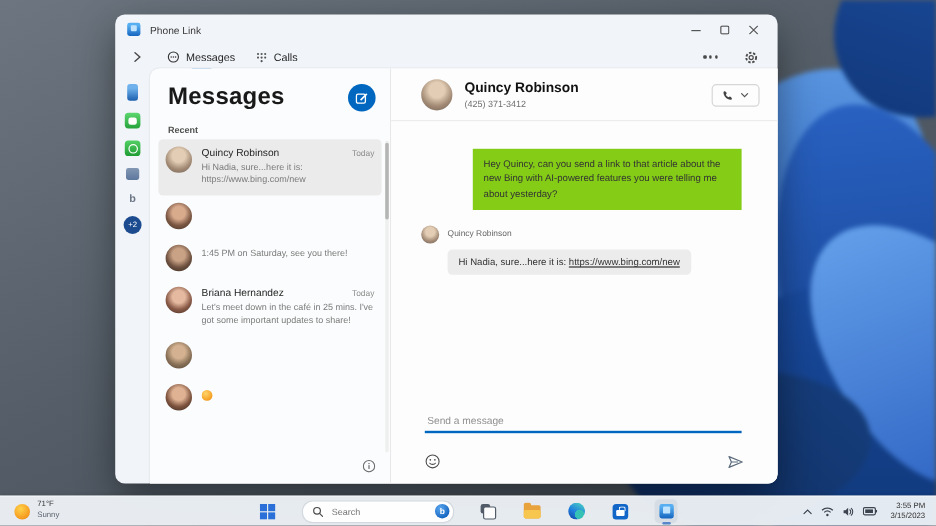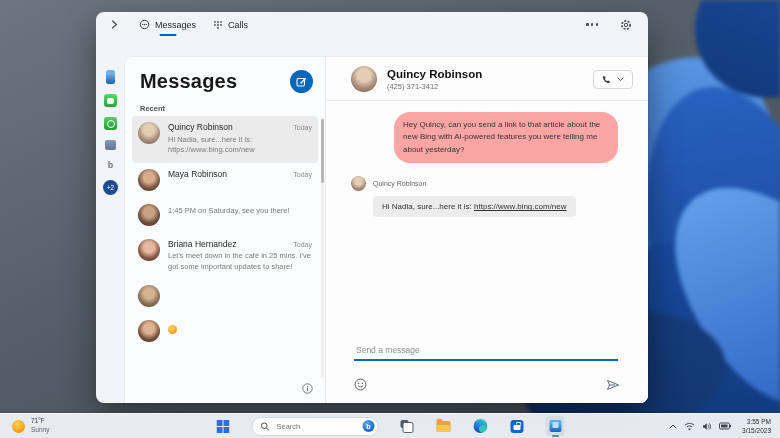--- a/index.html
+++ b/index.html
@@ -80,22 +80,22 @@
   
   .chat-pane{flex:1;display:flex;flex-direction:column;position:relative;background:#fdfdfe;}
   .chat-header{display:flex;align-items:center;padding:9px 15px 8px 25px;border-bottom:1px solid #ececec;}
   .chat-avatar{width:26px;height:26px;}
   .chat-id{margin-left:10px;}
   .chat-name{font-size:11.5px;font-weight:700;color:#111;}
   .chat-phone{font-size:7.5px;color:#6f6f6f;margin-top:2px;}
   .call-btn{margin-left:auto;display:flex;align-items:center;gap:6px;height:19px;padding:0 8px;
             border:1px solid #d6d6d6;border-radius:4px;background:#fdfdfd;cursor:pointer;}
   .chat-body{flex:1;padding:11px 30px 0 25px;}
-  .bubble-out{margin-left:auto;width:206px;background:#fca5a5;border-radius:16px;
-              padding:7px 9px;font-size:8px;line-height:1.55;color:#333;}
+  .bubble-out{margin-left:auto;width:206px;background:#84cc16;border-radius:0;
+              padding:7px 9px;font-size:8px;line-height:1.55;color:#333;margin-top:12px;}
   .incoming{margin-top:13px;}
   .in-head{display:flex;align-items:center;gap:7px;}
   .in-avatar{width:15px;height:15px;}
   .in-name{font-size:7px;color:#666;}
   .bubble-in{display:inline-block;margin:5px 0 0 22px;background:#ececec;border-radius:4px;
              padding:6px 9px;font-size:8px;color:#333;}
   .msg-link{text-decoration:underline;color:#333;}
   .chat-input-area{position:absolute;left:28px;right:30px;bottom:42px;}
   .msg-input{width:100%;box-sizing:border-box;border:none;border-bottom:2px solid #0067c0;background:transparent;
              font-family:"Liberation Sans",sans-serif;font-size:8.5px;color:#333;padding:4px 2px;outline:none;}
@@ -145,20 +145,41 @@
   <div class="petal p1"></div>
     <div class="petal p2"></div>
     <div class="petal p3"></div>
   <div class="petal p4"></div>
     <div class="petal p5"></div>
     <div class="petal p6"></div>
 </div>
 
 <div class="window">
 
+  <div class="titlebar">
+    <span class="app-logo"></span>
+    <span class="title-text">Phone Link</span>
+    <span class="win-controls">
+      <button class="icon-btn" style="background:none;border:none;">
+        <svg width="8" height="8" viewBox="0 0 8 8">
+            <rect x="0" y="4" width="8" height="1" fill="#555"></rect>
+          </svg>
+      </button>
+      <button class="icon-btn" style="background:none;border:none;">
+        <svg width="8" height="8" viewBox="0 0 8 8">
+            <rect x="0.7" y="0.7" width="6.6" height="6.6" rx="1" fill="none" stroke="#555" stroke-width="1"></rect>
+          </svg>
+      </button>
+      <button class="icon-btn" style="background:none;border:none;">
+        <svg width="8" height="8" viewBox="0 0 8 8">
+            <path d="M0.5 0.5 L7.5 7.5 M7.5 0.5 L0.5 7.5" stroke="#555" stroke-width="1"></path>
+          </svg>
+      </button>
+    </span>
+  </div>
 
   <div class="tabrow">
     <span class="expand">
       <svg width="7" height="9" viewBox="0 0 7 9">
           <path d="M1.5 1 L5.5 4.5 L1.5 8" fill="none" stroke="#4a4a4a" stroke-width="1.2" stroke-linecap="round"></path>
         </svg>
     </span>
     <div class="tab active">
       <svg width="11" height="11" viewBox="0 0 12 12">
           <circle cx="6" cy="6" r="4.6" fill="none" stroke="#333" stroke-width="1"></circle>
@@ -235,24 +256,20 @@
               <span class="conv-name">Quincy Robinson</span>
               <span class="conv-time">Today</span>
             </div>
             <div class="conv-preview">Hi Nadia, sure...here it is: https://www.bing.com/new</div>
           </div>
         </div>
 
         <div class="conv-row">
           <span class="avatar av2"></span>
           <div class="conv-main">
-            <div class="conv-top">
-              <span class="conv-name">Maya Robinson</span>
-              <span class="conv-time">Today</span>
-            </div>
           </div>
         </div>
 
         <div class="conv-row">
           <span class="avatar av3"></span>
           <div class="conv-main">
             <div class="conv-preview">1:45 PM on Saturday, see you there!</div>
           </div>
         </div>
 

